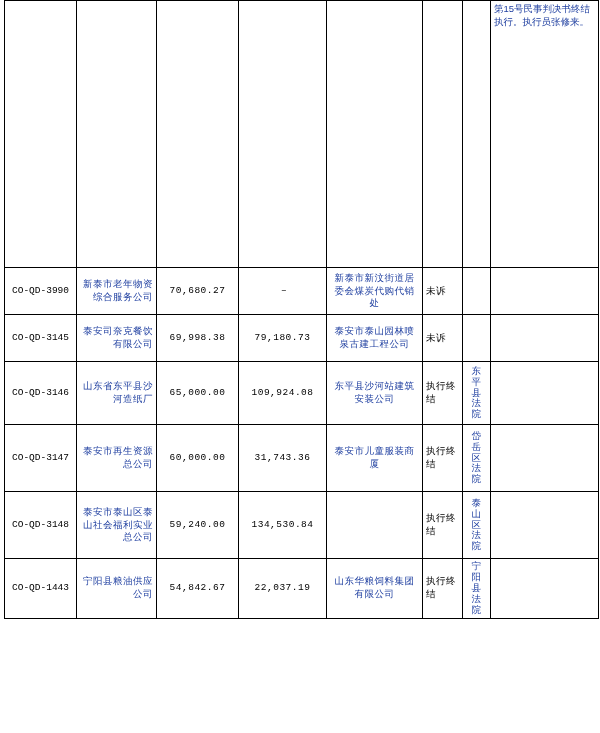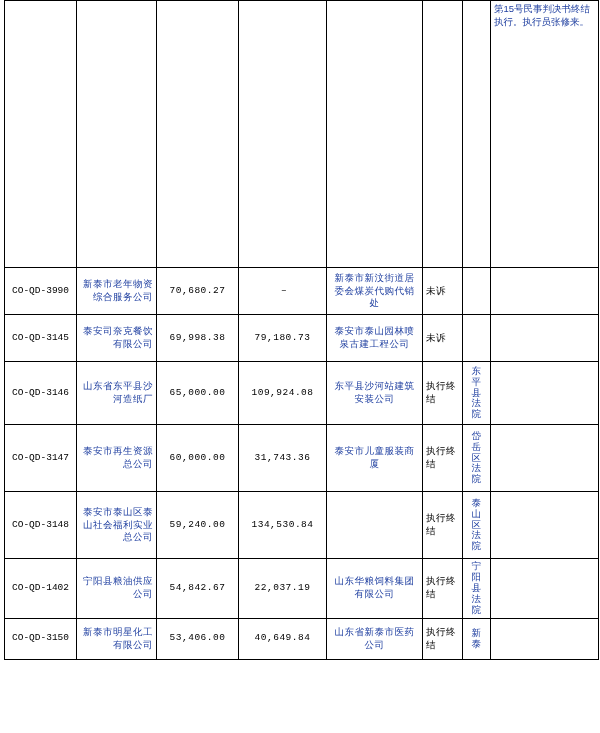--- a/index.html
+++ b/index.html
@@ -197,39 +197,27 @@
         <td class="cell-amount">134,530.84</td>
         <td class="cell-debtor"></td>
         <td class="cell-state">执行终结</td>
         <td class="cell-court">
             <span class="court-vert">泰山区法院</span>
           </td>
         <td class="cell-note"></td>
       </tr>
 
       <tr class="r-std">
-        <td class="cell-id">CO-QD-1402</td>
+        <td class="cell-id">CO-QD-1443</td>
         <td class="cell-name">宁阳县粮油供应公司</td>
         <td class="cell-amount">54,842.67</td>
         <td class="cell-amount">22,037.19</td>
         <td class="cell-debtor">山东华粮饲料集团有限公司</td>
         <td class="cell-state">执行终结</td>
         <td class="cell-court">
             <span class="court-vert">宁阳县法院</span>
           </td>
         <td class="cell-note"></td>
       </tr>
 
-      <tr class="r-last">
-        <td class="cell-id">CO-QD-3150</td>
-        <td class="cell-name">新泰市明星化工有限公司</td>
-        <td class="cell-amount">53,406.00</td>
-        <td class="cell-amount">40,649.84</td>
-        <td class="cell-debtor">山东省新泰市医药公司</td>
-        <td class="cell-state">执行终结</td>
-        <td class="cell-court">
-            <span class="court-vert">新泰</span>
-          </td>
-        <td class="cell-note"></td>
-      </tr>
     </tbody>
   </table>
 </div>
 
 </body></html>

